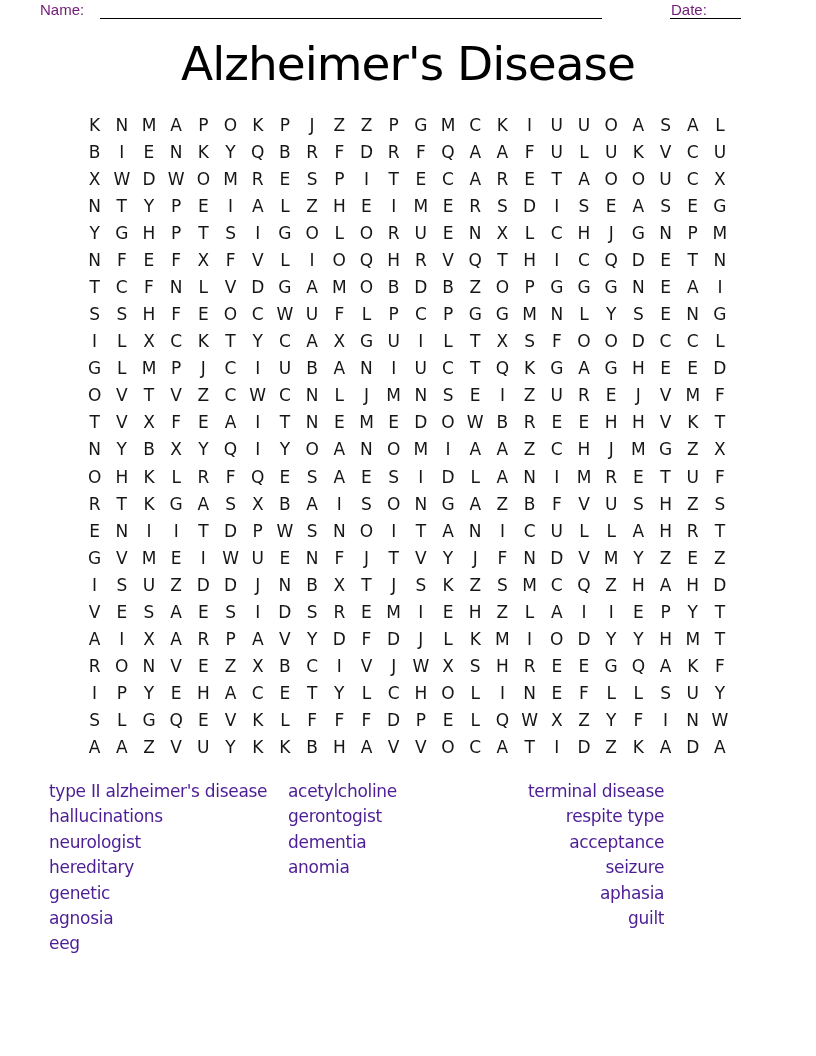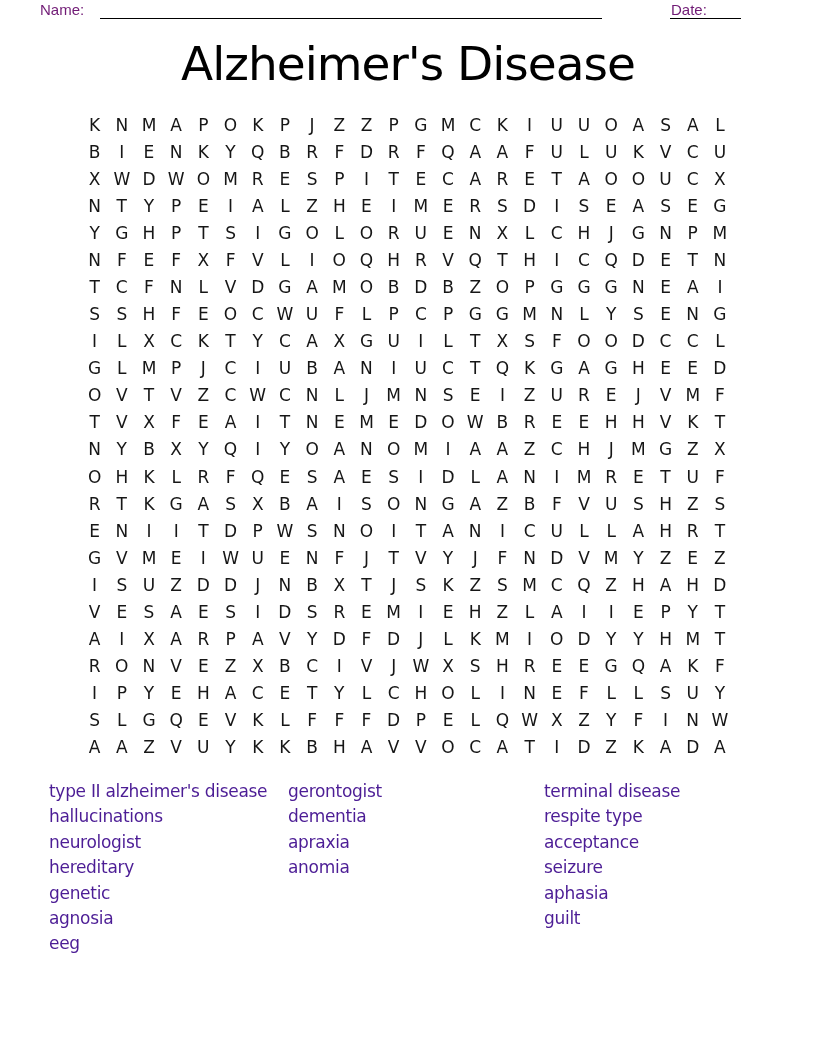--- a/index.html
+++ b/index.html
@@ -62,21 +62,21 @@
     top: 0;
     font-family: "DejaVu Sans", sans-serif;
     font-size: 17px;
     line-height: 25.4px;
     letter-spacing: -0.3px;
     color: #4c1d95;
     white-space: nowrap;
   }
   .word-col-0 { left: 49px; }
   .word-col-1 { left: 288px; }
-  .word-col-2 { left: 544px; }
+  .word-col-2 { left: 528px; text-align: right; }
 </style>
 </head>
 <body>
 
 <div>
   <span id="name-label" class="header-label">Name:</span>
   <div class="blank-line name-line"></div>
   <span id="date-label" class="header-label">Date:</span>
   <div class="blank-line date-line"></div>
 </div>
@@ -666,23 +666,23 @@
     <div class="word-col word-col-0">
       <div class="word-item">type II alzheimer's disease</div>
       <div class="word-item">hallucinations</div>
       <div class="word-item">neurologist</div>
       <div class="word-item">hereditary</div>
       <div class="word-item">genetic</div>
       <div class="word-item">agnosia</div>
       <div class="word-item">eeg</div>
     </div>
     <div class="word-col word-col-1">
+      <div class="word-item">acetylcholine</div>
       <div class="word-item">gerontogist</div>
       <div class="word-item">dementia</div>
-      <div class="word-item">apraxia</div>
       <div class="word-item">anomia</div>
     </div>
     <div class="word-col word-col-2">
       <div class="word-item">terminal disease</div>
       <div class="word-item">respite type</div>
       <div class="word-item">acceptance</div>
       <div class="word-item">seizure</div>
       <div class="word-item">aphasia</div>
       <div class="word-item">guilt</div>
     </div>

